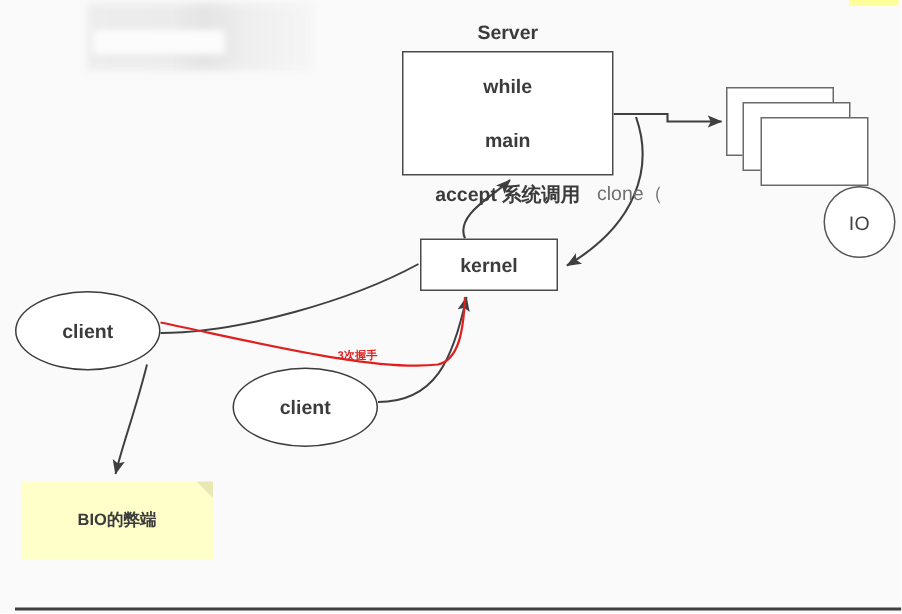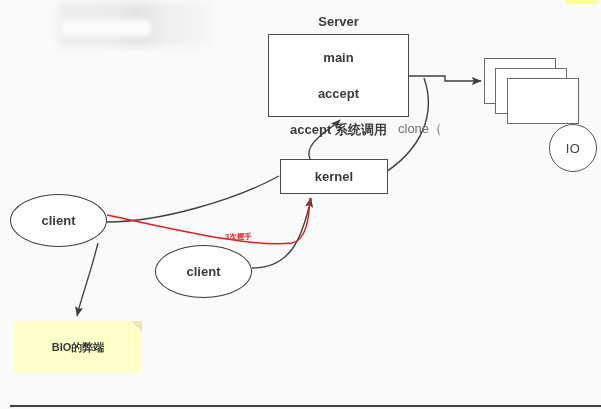--- a/index.html
+++ b/index.html
@@ -40,21 +40,21 @@
     font-size: 13px;
     color: #3b3b3b;
     line-height: 16px;
     z-index: 5;
     gap: 20px;
   }
   #server-box .ln { display:block; white-space: nowrap; }
   
   #kernel-box {
     left: 280px; top: 159px;
-    width: 108px; height: 35px;
+    width: 92px; height: 35px;
     background: #ffffff;
     border: 1.4px solid #4a4a4a;
     font-weight: bold;
     font-size: 13px;
     color: #3b3b3b;
     z-index: 5;
   }
   
   .stack-box {
     position: absolute;
@@ -212,22 +212,22 @@
 
     <path d="M252,268 C290,268 302,240 311,198" fill="none" stroke="#3f3f3f" stroke-width="1.3" marker-end="url(#arrow-dark)"></path>
 
     <path d="M98,243 C90,275 82,295 77,316" fill="none" stroke="#3f3f3f" stroke-width="1.3" marker-end="url(#arrow-dark)"></path>
 
     <path d="M107,215 C170,228 250,248 292,243 C306,240 309,220 310,198" fill="none" stroke="#e02020" stroke-width="1.5"></path>
   </svg>
 
   <div class="node" id="server-box">
     <span class="ln">Server</span>
+    <span class="ln">while</span>
     <span class="ln">main</span>
-    <span class="ln">accept</span>
     <span class="ln">accept  系统调用</span>
   </div>
 
   <div class="node" id="kernel-box">
     <span>kernel</span>
   </div>
 
   <div class="stack-box" id="stack-1"></div>
   <div class="stack-box" id="stack-2"></div>
   <div class="stack-box" id="stack-3"></div>

